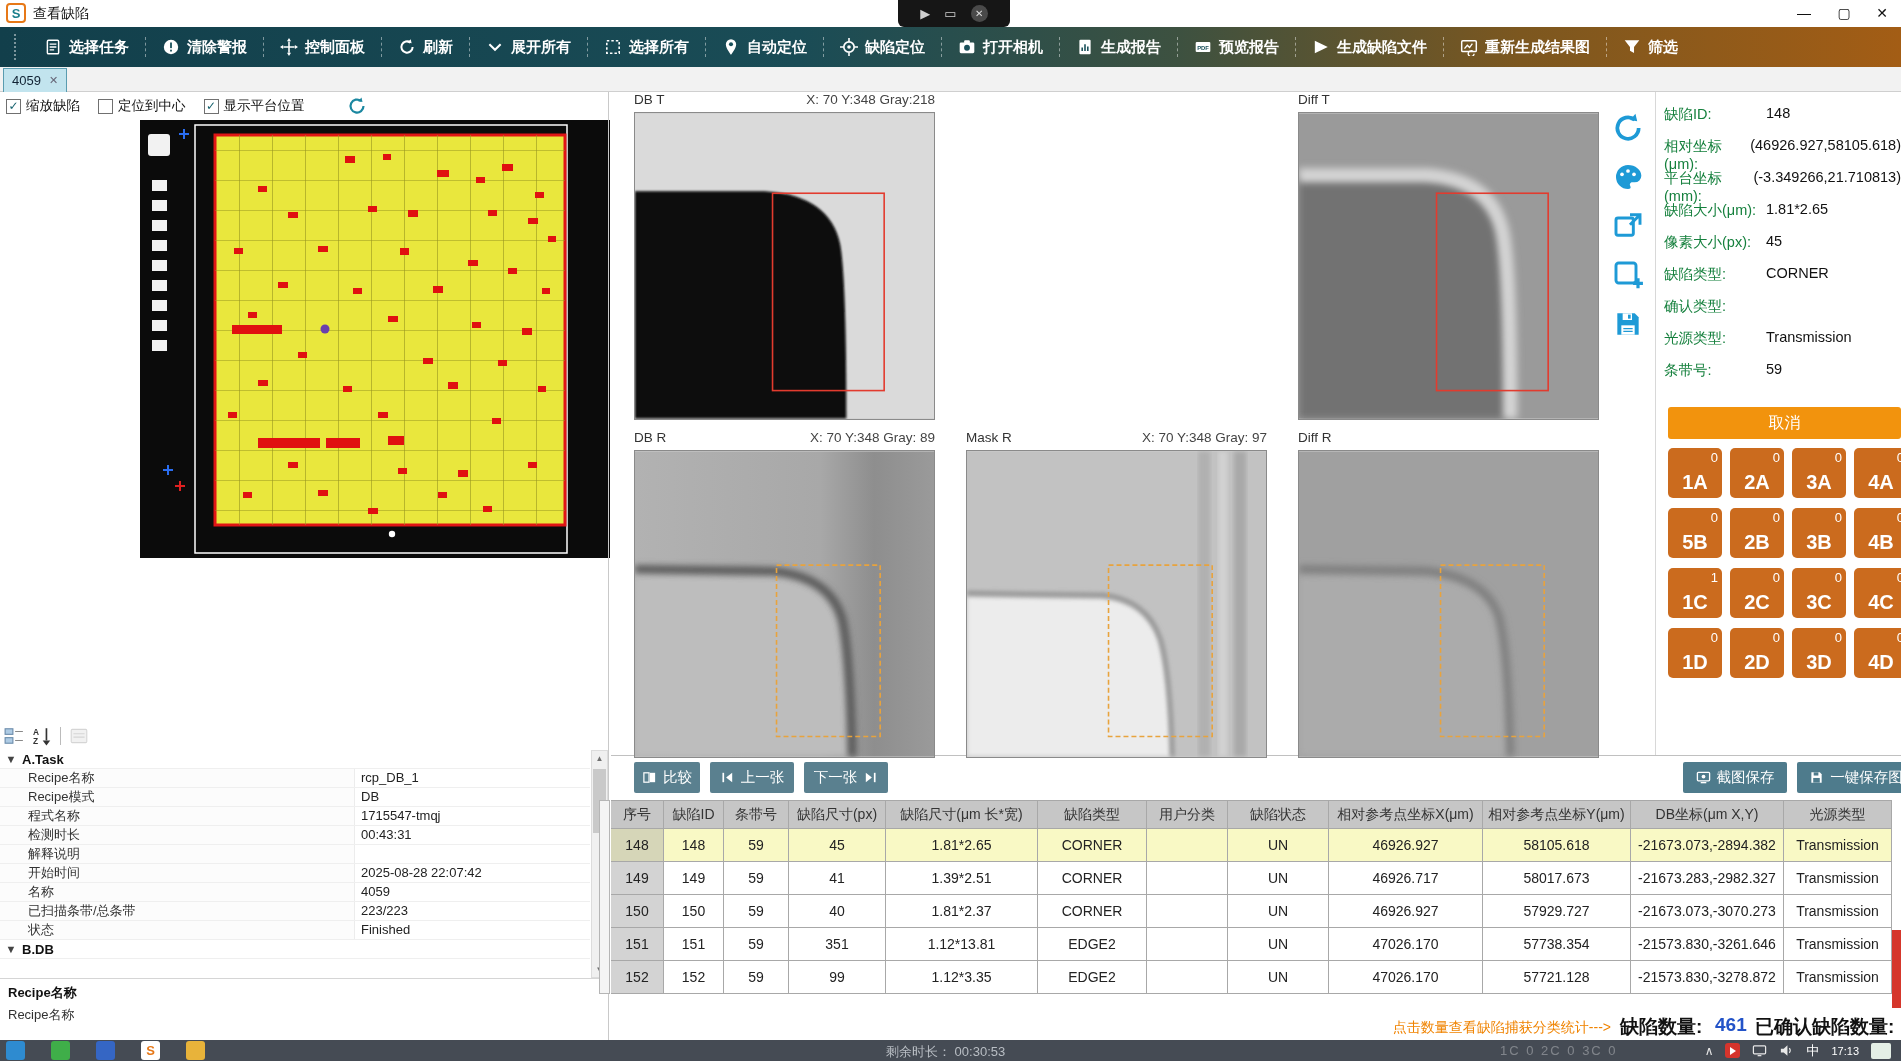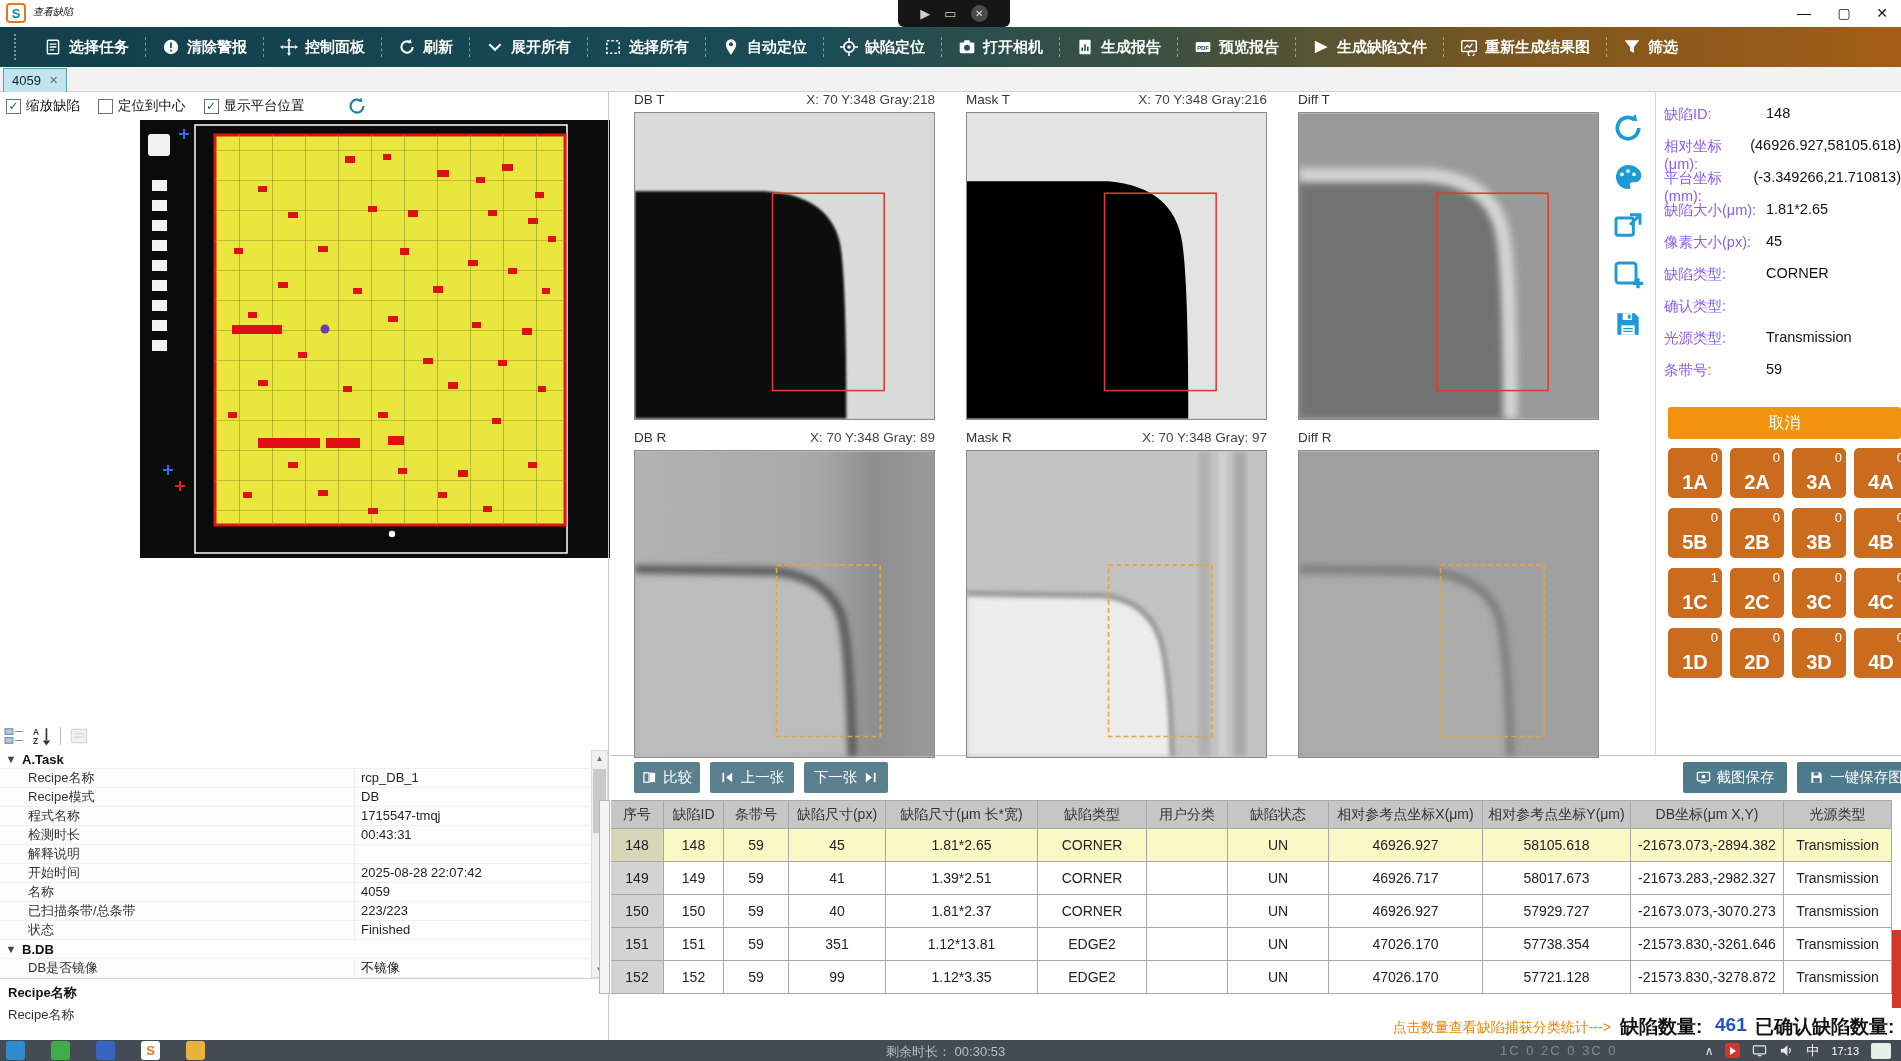--- a/index.html
+++ b/index.html
@@ -5,21 +5,21 @@
   * { margin:0; padding:0; box-sizing:border-box; }
   html,body { width:1901px; height:1061px; overflow:hidden; background:#fff;
     font-family:"Liberation Sans","DejaVu Sans",sans-serif; }
   #app { position:relative; width:1901px; height:1061px; background:#fff; }
 
   
   .titlebar { position:absolute; left:0; top:0; width:1901px; height:27px; background:#fff; }
   .app-logo { position:absolute; left:6px; top:3px; width:20px; height:20px; border:2px solid #e77817;
     border-radius:4px; background:#fff; color:#1b7f8c; font-weight:bold; font-size:13px;
     text-align:center; line-height:17px; }
-  .app-title { position:absolute; left:33px; top:5px; font-size:10px; color:#111;font-style:italic; }
+  .app-title { position:absolute; left:33px; top:5px; font-size:14px; color:#111; }
   .overlay-ctl { position:absolute; left:898px; top:0; width:112px; height:27px; background:#161616;
     border-radius:0 0 6px 6px; display:flex; align-items:center; justify-content:center; gap:14px; }
   .overlay-ctl .g { color:#cfcfcf; font-size:13px; line-height:1; }
   .overlay-ctl .circ { width:17px; height:17px; border-radius:50%; background:#4a4a4a; color:#ddd;
     font-size:10px; text-align:center; line-height:17px; }
   .winbtn { position:absolute; top:2px; width:34px; height:23px; text-align:center; line-height:23px;
     font-size:14px; color:#111; }
 
   
   .toolbar { position:absolute; left:0; top:27px; width:1901px; height:40px;
@@ -80,21 +80,21 @@
   .p-img { margin-top:2px; width:301px; height:308px; border:1px solid #8a8a8a; background:#ccc; }
   .p-img svg { display:block; width:299px; height:306px; }
 
   .side-tools { position:absolute; left:1612px; top:112px; display:flex; flex-direction:column; gap:17px; }
   .side-tools .st { width:32px; height:32px; }
   .info-div { position:absolute; left:1655px; top:92px; width:1px; height:663px; background:#d8d8d8; }
 
   
   .info-rows { position:absolute; left:1664px; top:105px; width:237px; }
   .info-row { display:flex; height:32px; font-size:14.5px; }
-  .info-row .il { width:102px; color:#8b5cf6; }
+  .info-row .il { width:102px; color:#15803d; }
   .info-row .iv { flex:1; color:#111; }
   .cancel-btn { position:absolute; left:1668px; top:407px; width:233px; height:32px; background:#f2930d;
     border:none; border-radius:3px; color:#fff; font-size:16px; text-align:center; line-height:32px; cursor:pointer; }
   .cat-grid { position:absolute; left:1668px; top:448px; width:250px; height:250px; }
   .cat-btn { position:absolute; width:54px; height:50px; background:#cb6b1e; border-radius:5px;
     color:#fff; cursor:pointer; }
   .cat-btn .cnt { position:absolute; right:4px; top:2px; font-size:13px; }
   .cat-btn .cl { position:absolute; left:0; right:0; bottom:4px; text-align:center; font-size:20px; font-weight:bold; }
 
   
@@ -446,24 +446,20 @@
         <div class="pg-value">223/223</div>
       </div>
       <div class="pg-row">
         <div class="pg-label">状态</div>
         <div class="pg-value">Finished</div>
       </div>
       <div class="pg-row pg-cat">
         <span class="chev">▼</span>
         <span>B.DB</span>
       </div>
-      <div class="pg-row">
-        <div class="pg-label">DB是否镜像</div>
-        <div class="pg-value">不镜像</div>
-      </div>
     </div>
   <div class="pg-scroll">
     <span class="arr" style="top:0">▲</span>
     <div class="pg-thumb"></div>
     <span class="arr" style="bottom:0">▼</span>
   </div>
   <div class="prop-desc">
     <div class="t1">Recipe名称</div>
     <div class="t2">Recipe名称</div>
   </div>
@@ -475,38 +471,20 @@
     </div>
     <div class="p-img">
       <svg viewBox="0 0 300 306">
         <defs>
             <filter id="f1">
               <feGaussianBlur stdDeviation="1.3"></feGaussianBlur>
             </filter>
           </defs>
         <rect width="300" height="306" fill="#dadada"></rect>
         <path d="M0,78 L130,78 Q196,82 206,132 Q212,168 212,306 L0,306 Z" fill="#070707" filter="url(#f1)"></path>
-        <rect x="138" y="80" width="112" height="198" fill="none" stroke="#e23b2e" stroke-width="1.6"></rect>
-      </svg>
-    </div>
-  </div>
-  <div class="panel" style="left:966px;top:92px">
-    <div class="p-head">
-      <span>Mask T</span>
-      <span class="coords">X:  70 Y:348 Gray:216</span>
-    </div>
-    <div class="p-img">
-      <svg viewBox="0 0 300 306">
-        <defs>
-            <filter id="f2">
-              <feGaussianBlur stdDeviation="0.6"></feGaussianBlur>
-            </filter>
-          </defs>
-        <rect width="300" height="306" fill="#e3e3e3"></rect>
-        <path d="M0,68 L142,68 Q208,74 216,130 Q222,170 222,306 L0,306 Z" fill="#050505" filter="url(#f2)"></path>
         <rect x="138" y="80" width="112" height="198" fill="none" stroke="#e23b2e" stroke-width="1.6"></rect>
       </svg>
     </div>
   </div>
   <div class="panel" style="left:1298px;top:92px">
     <div class="p-head">
       <span>Diff T</span>
       <span class="coords"></span>
     </div>
     <div class="p-img">

